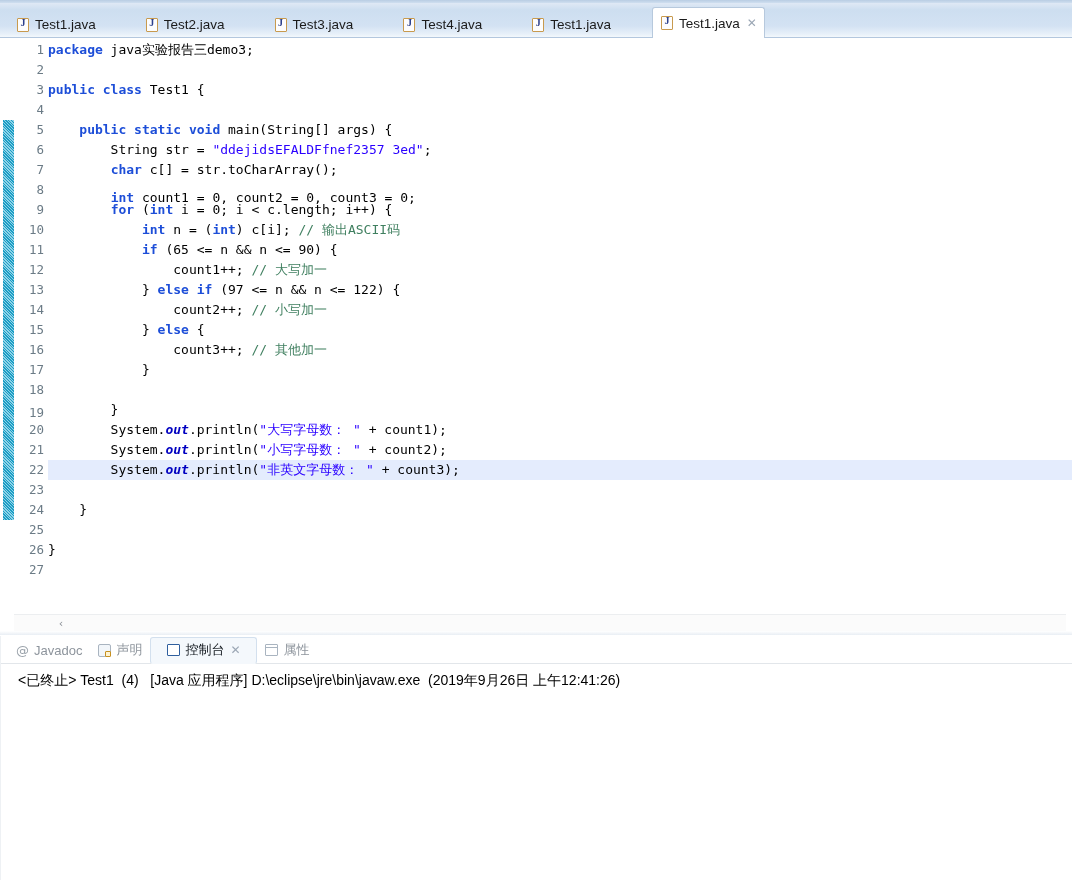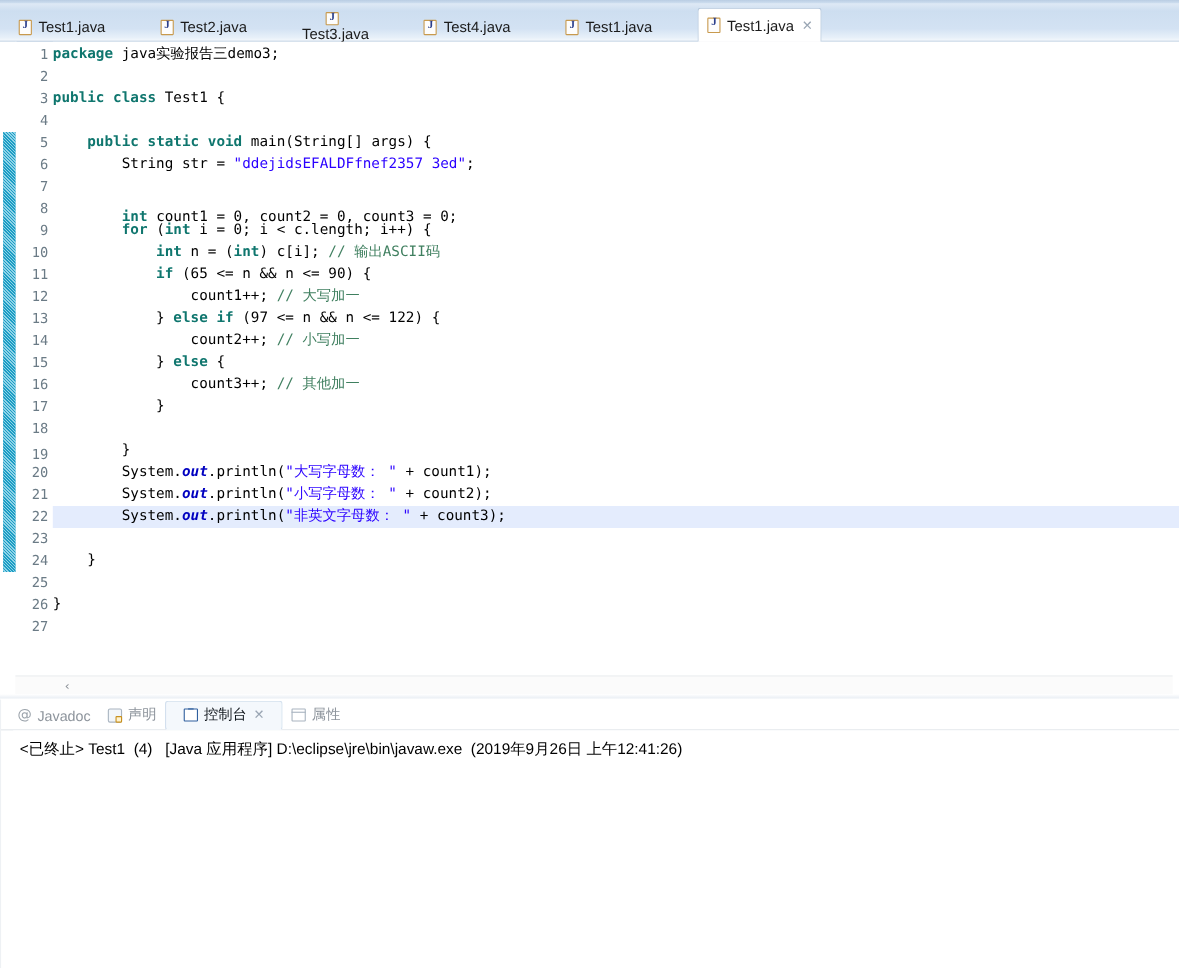--- a/index.html
+++ b/index.html
@@ -86,21 +86,21 @@
     position:absolute;left:48px;top:0;right:0;height:576px;
     background:#ffffff;overflow:hidden;
   }
   .hl-line{
     position:absolute;left:-48px;width:1072px;height:20px;background:#e4ecfd;
   }
   .cline{
     position:absolute;left:0;height:20px;line-height:20px;white-space:pre;
     font-family:"DejaVu Sans Mono", monospace;font-size:13px;color:#000000;
   }
-  .kw{color:#0f766e;font-weight:bold;}
+  .kw{color:#1d4ed8;font-weight:bold;}
   .str{color:#2a00ff;}
   .cmt{color:#3f7f5f;}
   .fld{color:#0000c0;font-style:italic;font-weight:bold;}
 
   .editor-hscroll{
     position:absolute;left:14px;top:614px;width:1052px;height:17px;
     background:#fbfbfb;border-top:1px solid #eceef0;box-sizing:border-box;
   }
   .hs-left{
     position:absolute;left:40px;top:2px;width:14px;height:13px;
@@ -180,21 +180,21 @@
     <div class="tabbar">
       <div class="tabs" id="editor-tabs">
           <div class="tab" style="margin-right: 30px;">
             <span class="jicon"></span>
             <span>Test1.java</span>
           </div>
           <div class="tab" style="margin-right: 30px;">
             <span class="jicon"></span>
             <span>Test2.java</span>
           </div>
-          <div class="tab" style="margin-right: 30px; flex-direction: column;">
+          <div class="tab" style="margin-right: 30px;">
             <span class="jicon"></span>
             <span>Test3.java</span>
           </div>
           <div class="tab" style="margin-right: 30px;">
             <span class="jicon"></span>
             <span>Test4.java</span>
           </div>
           <div class="tab" style="margin-right: 30px;">
             <span class="jicon"></span>
             <span>Test1.java</span>
@@ -241,20 +241,21 @@
           <div class="lineno" style="top: 502px;">26</div>
           <div class="lineno" style="top: 522px;">27</div>
         </div>
       <div class="code-area" id="code-area">
           <div class="cline" style="top: 2px;"><span class="kw">package</span> java实验报告三demo3;</div>
           <div class="cline" style="top: 22px;"></div>
           <div class="cline" style="top: 42px;"><span class="kw">public</span> <span class="kw">class</span> Test1 {</div>
           <div class="cline" style="top: 62px;"></div>
           <div class="cline" style="top: 82px;">    <span class="kw">public</span> <span class="kw">static</span> <span class="kw">void</span> main(String[] args) {</div>
           <div class="cline" style="top: 102px;">        String str = <span class="str">"ddejidsEFALDFfnef2357 3ed"</span>;</div>
+          <div class="cline" style="top: 122px;">        <span class="kw">char</span> c[] = str.toCharArray();</div>
           <div class="cline" style="top: 150px;">        <span class="kw">int</span> count1 = 0, count2 = 0, count3 = 0;</div>
           <div class="cline" style="top: 162px;">        <span class="kw">for</span> (<span class="kw">int</span> i = 0; i &lt; c.length; i++) {</div>
           <div class="cline" style="top: 182px;">            <span class="kw">int</span> n = (<span class="kw">int</span>) c[i]; <span class="cmt">// 输出ASCII码</span></div>
           <div class="cline" style="top: 202px;">            <span class="kw">if</span> (65 &lt;= n &amp;&amp; n &lt;= 90) {</div>
           <div class="cline" style="top: 222px;">                count1++; <span class="cmt">// 大写加一</span></div>
           <div class="cline" style="top: 242px;">            } <span class="kw">else</span> <span class="kw">if</span> (97 &lt;= n &amp;&amp; n &lt;= 122) {</div>
           <div class="cline" style="top: 262px;">                count2++; <span class="cmt">// 小写加一</span></div>
           <div class="cline" style="top: 282px;">            } <span class="kw">else</span> {</div>
           <div class="cline" style="top: 302px;">                count3++; <span class="cmt">// 其他加一</span></div>
           <div class="cline" style="top: 322px;">            }</div>

